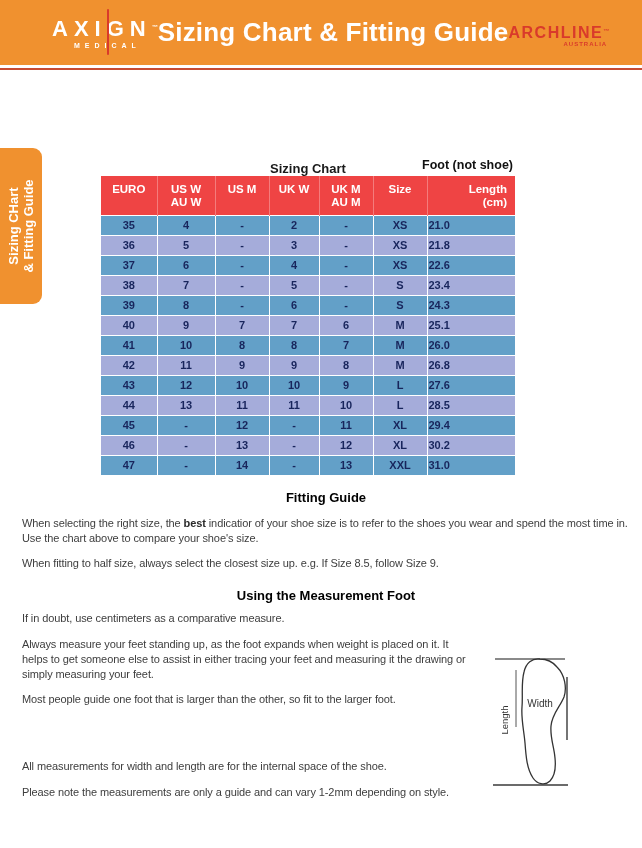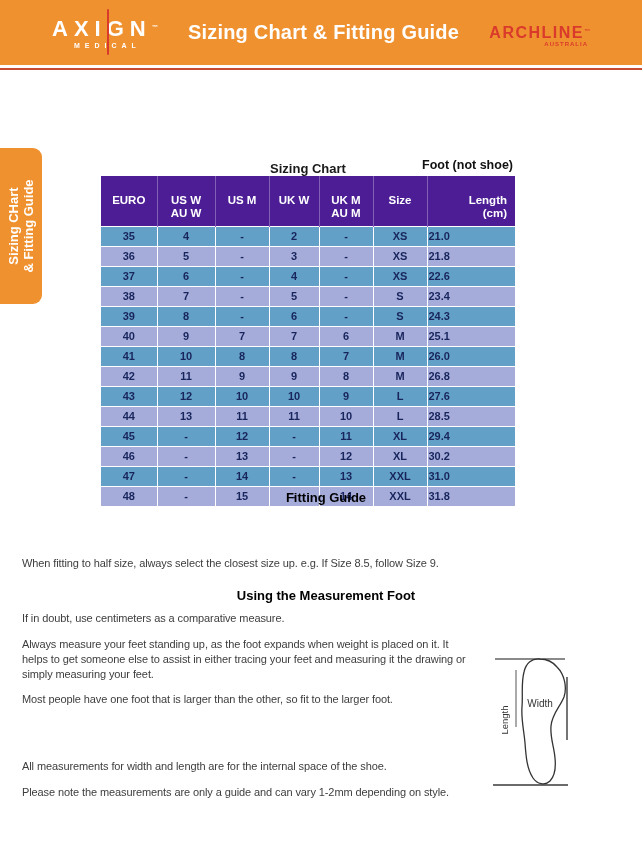--- a/index.html
+++ b/index.html
@@ -15,21 +15,21 @@
   }
   .brand-left{position:relative;text-align:center;color:#fff;margin-top:2px;}
   .axign-row{position:relative;font-size:22px;font-weight:bold;letter-spacing:6px;line-height:22px;}
   .axign-stroke{
     position:absolute;left:52%;top:-9px;width:2.5px;height:46px;background:#D93A2B;
     border-radius:2px;
   }
   .tm{font-size:6px;vertical-align:top;letter-spacing:0;position:relative;top:-2px;}
   .axign-sub{font-size:7px;font-weight:bold;letter-spacing:5px;margin-top:2px;text-indent:5px;}
   .doc-title{
-    margin:0;color:#fff;font-size:20px;font-weight:bold;letter-spacing:.2px;
+    margin:0;color:#fff;font-size:26px;font-weight:bold;letter-spacing:.2px;
     white-space:nowrap;
   }
   .brand-right{color:#D93A2B;text-align:right;margin-top:6px;}
   .arch-name{font-size:16px;font-weight:bold;letter-spacing:1.5px;line-height:16px;}
   .tm-r{font-size:6px;vertical-align:top;letter-spacing:0;position:relative;top:-2px;}
   .arch-sub{font-size:6px;font-weight:bold;letter-spacing:1px;margin-top:0;padding-right:2px;}
   .red-rule{position:absolute;left:0;top:68px;width:642px;height:2px;background:#C74B33;}
 
   
   .side-tab{
@@ -50,22 +50,22 @@
   }
   .foot-note{
     position:absolute;top:158px;right:129px;
     font-size:12.5px;font-weight:bold;color:#111;
   }
   table.sizing{
     position:absolute;left:101px;top:176px;width:414px;
     border-collapse:collapse;table-layout:fixed;
   }
   table.sizing th{
-    background:#4c1d95;color:#fff;font-size:11.5px;font-weight:bold;
-    text-align:center;vertical-align:top;padding:18px 0 6px;line-height:13px;
+    background:#ef4444;color:#fff;font-size:11.5px;font-weight:bold;
+    text-align:center;vertical-align:top;padding:7px 0 6px;line-height:13px;
   }
   table.sizing th+th{border-left:1px solid rgba(255,255,255,.3);}
   table.sizing th:last-child{text-align:right;padding-right:8px;}
   table.sizing td{
     font-size:11px;font-weight:bold;color:#18255C;text-align:center;
     height:17px;line-height:17px;border-top:1px solid #fff;
   }
   table.sizing td+td{border-left:1px solid #fff;}
   table.sizing td:last-child{text-align:left;padding-right:16px;}
   table.sizing tbody tr:nth-child(odd) td{background:#63A0C8;}
@@ -275,39 +275,31 @@
         </tr>
         <tr>
           <td>47</td>
           <td>-</td>
           <td>14</td>
           <td>-</td>
           <td>13</td>
           <td>XXL</td>
           <td>31.0</td>
         </tr>
-        <tr>
-          <td>48</td>
-          <td>-</td>
-          <td>15</td>
-          <td>-</td>
-          <td>14</td>
-          <td>XXL</td>
-          <td>31.8</td>
-        </tr>
       </tbody>
   </table>
 
   <h2 id="h-fitting" class="h-center">Fitting Guide</h2>
+  <p id="p-select" class="para"><span>When selecting the right size, the </span><b>best</b><span> indicatior of your shoe size is to refer to the shoes you wear and spend the most time in. Use the chart above to compare your shoe's size.</span></p>
   <p id="p-half" class="para">When fitting to half size, always select the closest size up. e.g. If Size 8.5, follow Size 9.</p>
 
   <h2 id="h-measure" class="h-center">Using the Measurement Foot</h2>
   <p id="p-standing" class="para">Always measure your feet standing up, as the foot expands when weight is placed on it. It helps to get someone else to assist in either tracing your feet and measuring it the drawing or simply measuring your feet.</p>
   <p id="p-doubt" class="para">If in doubt, use centimeters as a comparative measure.</p>
-  <p id="p-larger" class="para">Most people have one foot that is larger than the other, so fit to the larger foot.</p>
+  <p id="p-larger" class="para">Most people guide one foot that is larger than the other, so fit to the larger foot.</p>
   <p id="p-internal" class="para">All measurements for width and length are for the internal space of the shoe.</p>
   <p id="p-note" class="para">Please note the measurements are only a guide and can vary 1-2mm depending on style.</p>
 
   <svg class="foot-diagram" width="92" height="148" viewBox="0 0 92 148">
     <line x1="7" y1="9" x2="77" y2="9" stroke="#8a8a8a" stroke-width="2"></line>
     <line x1="5" y1="135" x2="80" y2="135" stroke="#3a3a3a" stroke-width="1.4"></line>
     <line x1="28" y1="20" x2="28" y2="77" stroke="#555" stroke-width="1"></line>
     <line x1="79" y1="27" x2="79" y2="90" stroke="#3a3a3a" stroke-width="1.4"></line>
     <path d="M52,9 C44,8 38,13 36,22 C33,33 35,45 34,57 C33,69 36,81 37,93
              C38,107 39,119 45,128 C49,134 57,136 62,131 C66,127 68,118 67,108

